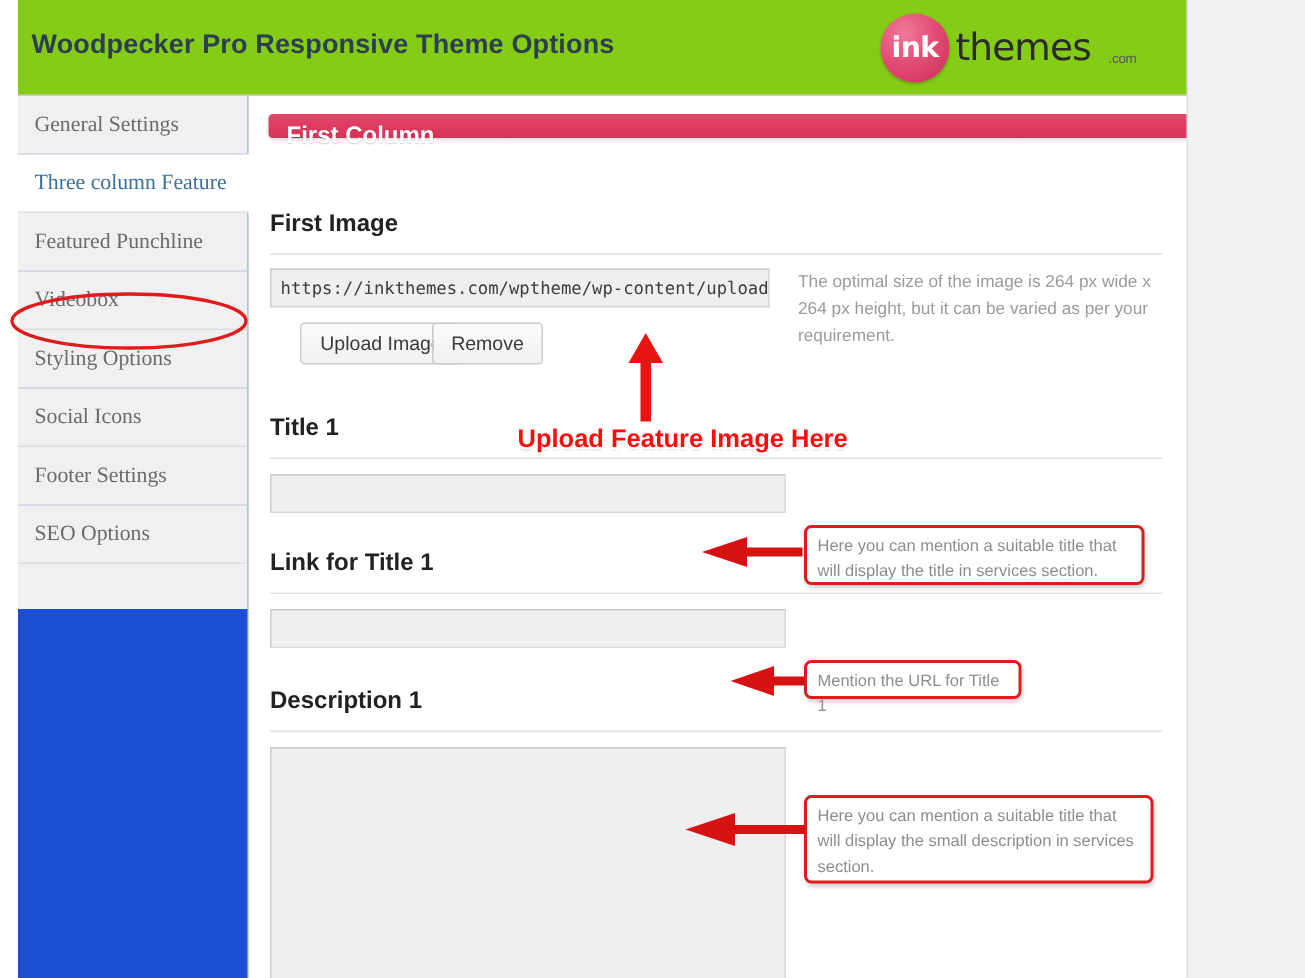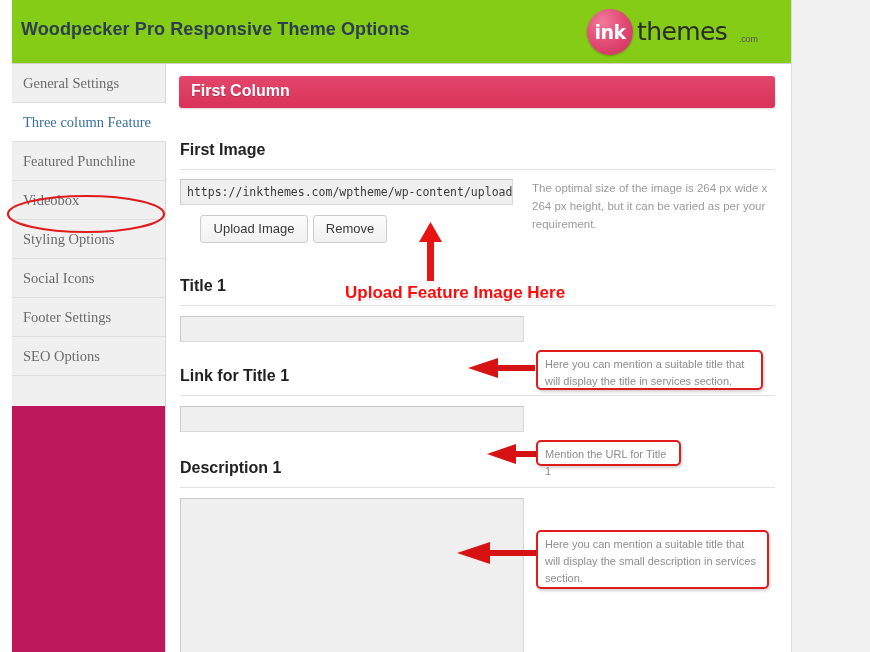--- a/index.html
+++ b/index.html
@@ -90,21 +90,21 @@
     font-size: 9px;
     color: #555555;
     letter-spacing: -.2px;
   }
 
   
   .sidebar {
     position: absolute;
     left: 12px; top: 64px;
     width: 154px; height: 588px;
-    background: #be185d;
+    background: #1d4ed8;
     border-right: 1px solid #d6d6d6;
     box-sizing: border-box;
   }
   .nav-item {
     position: relative;
     height: 39px;
     line-height: 39px;
     padding-left: 11px;
     font-family: "Liberation Serif", serif;
     font-size: 14.5px;
@@ -132,24 +132,25 @@
     left: 167px; top: 64px;
     width: 624px; height: 588px;
     background: #ffffff;
     box-sizing: border-box;
     overflow: hidden;
   }
 
   .section-banner {
     position: absolute;
     left: 12px; top: 12px;
-    width: 596px; height: 32px;
+    width: 596px; height: 16px;
     background: linear-gradient(180deg, #e2466a 0%, #da3259 100%);
     border-radius: 3px;
     box-shadow: 0 1px 2px rgba(0,0,0,.15);
+    padding-left: 39px;
   }
   .section-banner-text {
     position: absolute;
     left: 12px; top: 6px;
     font-size: 16px;
     font-weight: bold;
     color: #ffffff;
     text-shadow: 0 1px 1px rgba(0,0,0,.2);
   }
 
@@ -289,21 +290,21 @@
     <div class="section-banner">
       <div class="section-banner-text">First Column</div>
     </div>
 
     <div class="field-heading" style="top:77px;">First Image</div>
     <div class="hr" style="top:105px;"></div>
 
     <div class="text-input" style="top:115px; width:333px;">https://inkthemes.com/wptheme/wp-content/uploads/:</div>
 
     <div class="btn" style="left:13px; top:151px; width:108px;margin-left:20px;">Upload Image</div>
-    <div class="btn" style="left:146px; top:151px; width:74px;">Remove</div>
+    <div class="btn" style="left:121px; top:151px; width:74px;">Remove</div>
 
     <div class="help-text" style="left:365px; top:115px;">The optimal size of the image is 264 px wide x 264 px height, but it can be varied as per your requirement.</div>
 
     <div class="field-heading" style="top:213px;">Title 1</div>
     <div class="hr" style="top:241px;"></div>
     <div class="text-input blank" style="top:252px; width:344px;" placeholder=""></div>
 
     <div class="field-heading" style="top:303px;">Link for Title 1</div>
     <div class="hr" style="top:331px;"></div>
     <div class="text-input blank" style="top:342px; width:344px;" placeholder=""></div>

